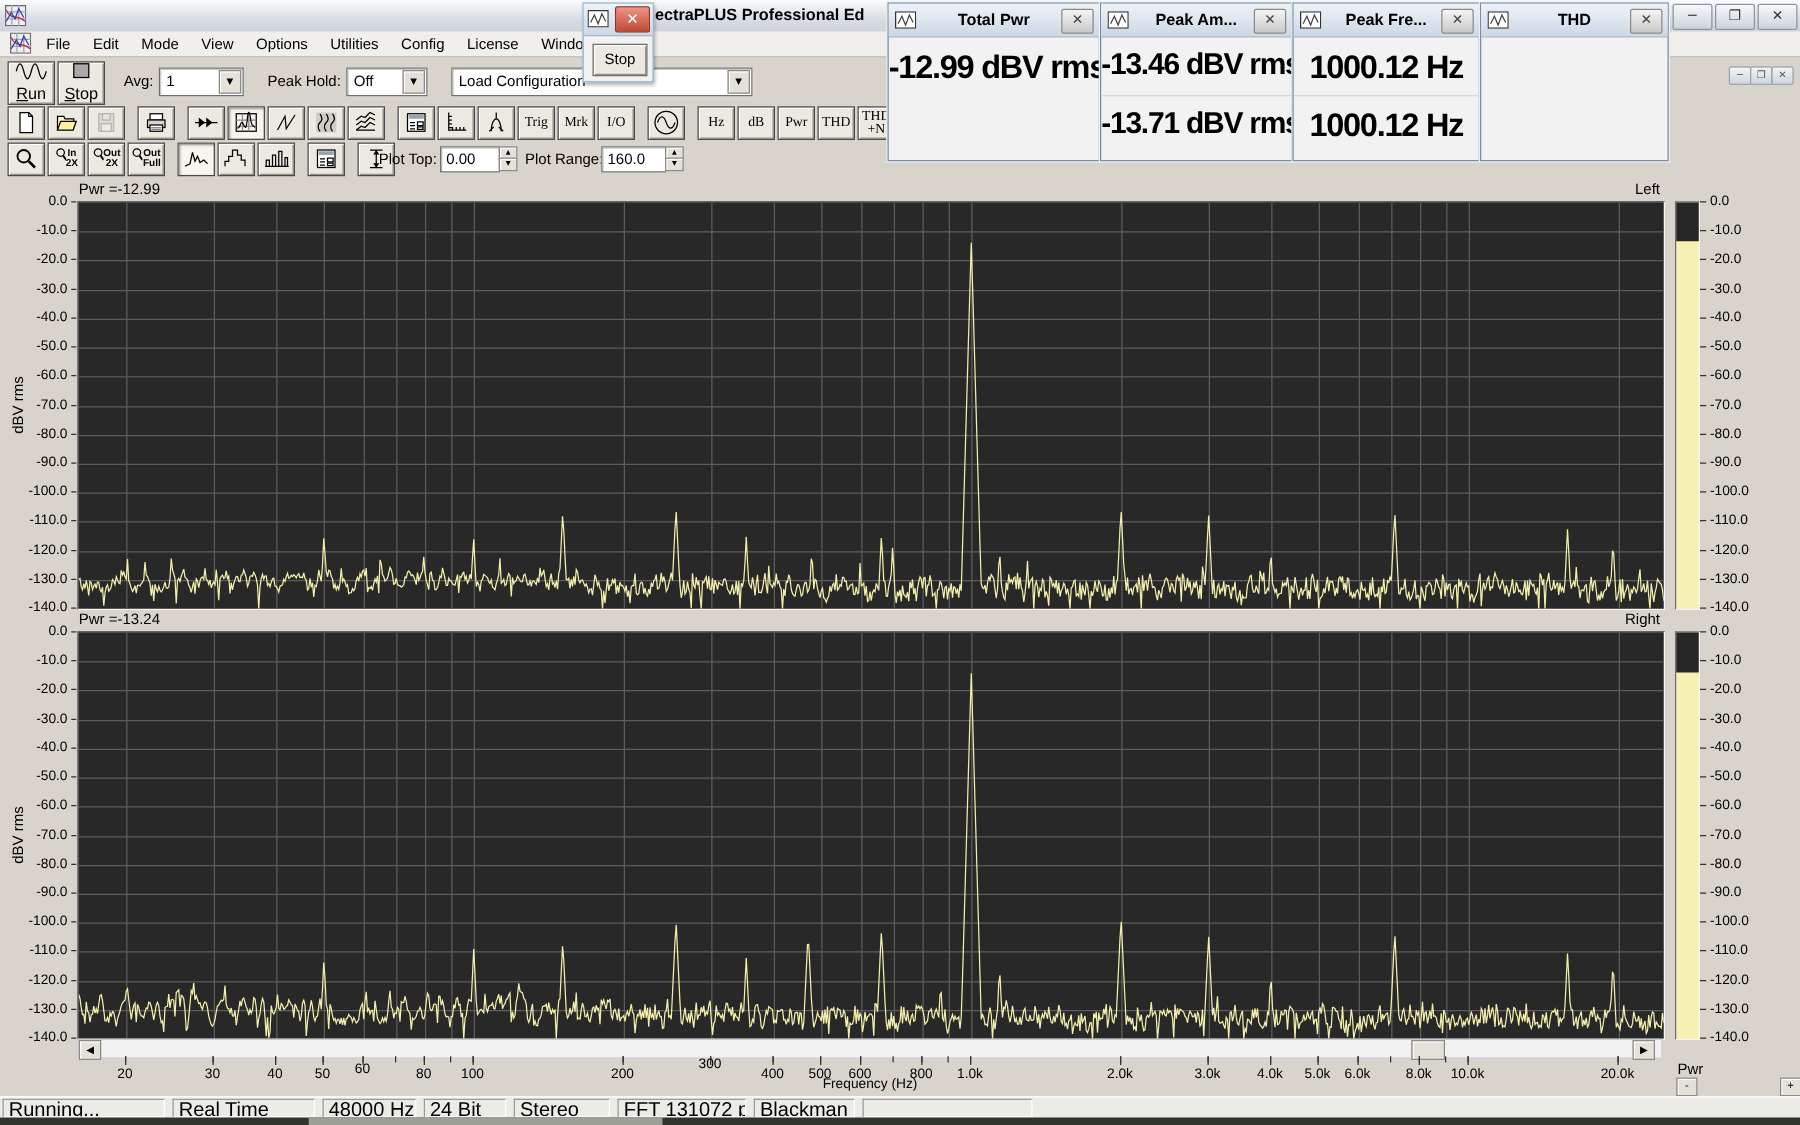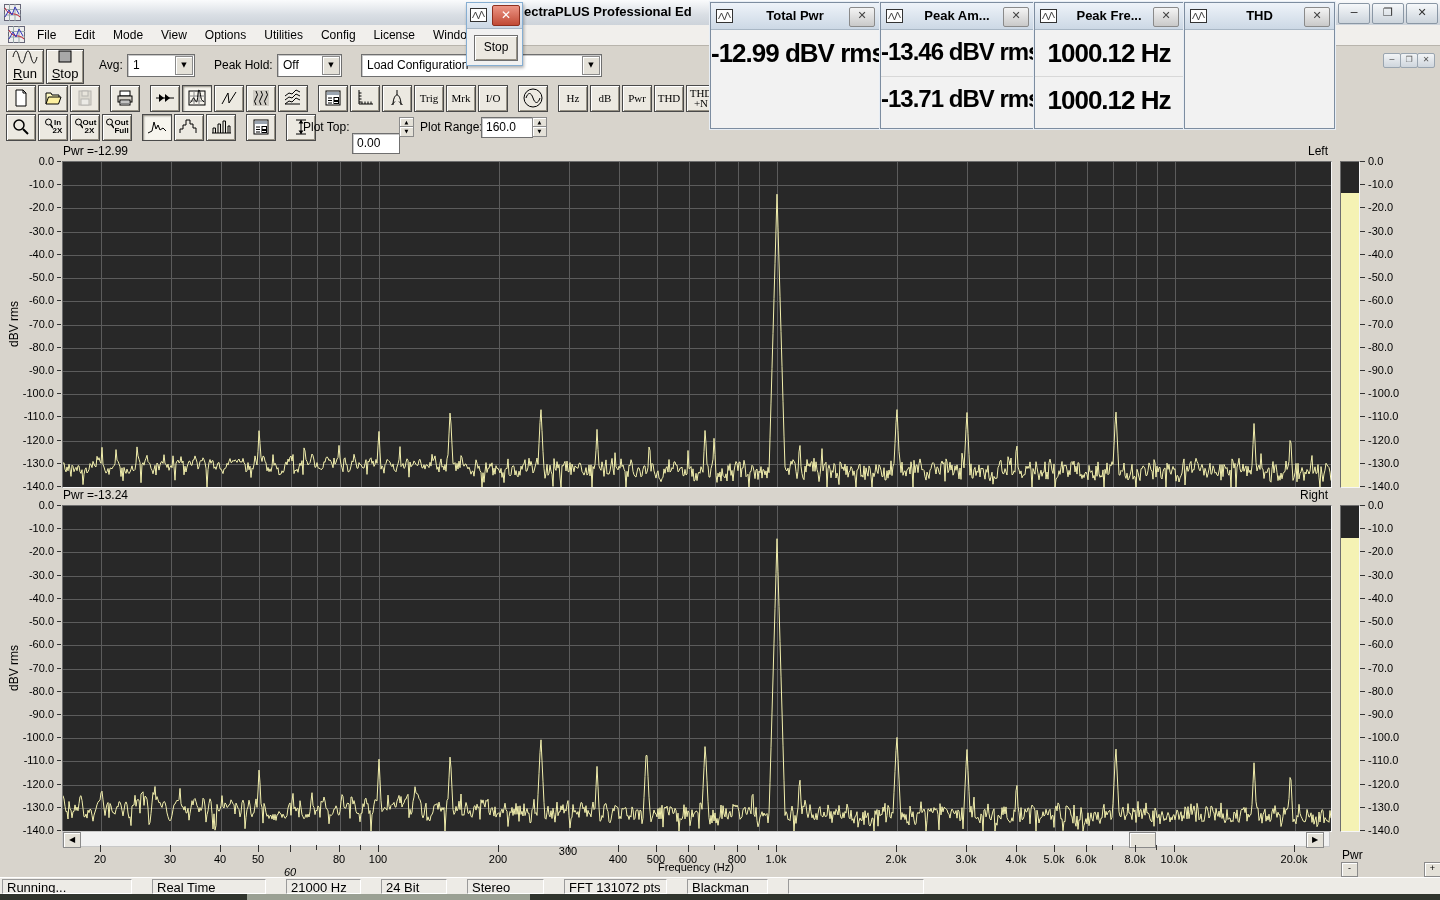--- a/index.html
+++ b/index.html
@@ -68,21 +68,21 @@
   .xlabel{position:absolute;font-size:11px;transform:translateX(-50%);white-space:nowrap;}
   #freq-label{font-size:11px;transform:translateX(-50%);}
   #pwr-label{font-size:12px;}
   .endbtn{position:absolute;width:15px;height:13px;background:#e4e1d8;border:1px solid #8a8a8a;box-shadow:inset 1px 1px 0 #fff;font-size:9px;text-align:center;line-height:11px;}
   
   #hscroll{left:62px;top:831px;width:1268px;height:16px;background:#f1f1f1;border:1px solid #c8c8c8;box-sizing:border-box;}
   .sbtn{position:absolute;top:0;width:16px;height:14px;background:#e4e1d8;border:1px solid #8a8a8a;box-shadow:inset 1px 1px 0 #fff;text-align:center;font-size:8px;line-height:13px;font-family:"DejaVu Sans",sans-serif;}
   #sthumb{position:absolute;left:1066px;top:0;width:25px;height:14px;background:#e4e1d8;border:1px solid #8a8a8a;box-shadow:inset 1px 1px 0 #fff;}
   
   #statusbar{left:0;top:877px;width:1440px;height:17px;background:#edebe6;border-top:1px solid #fff;display:flex;padding-left:2px;align-items:center;}
-  .sseg{height:13px;border:1px solid;border-color:#9a9a9a #fff #fff #9a9a9a;margin-right:20px;font-size:13px;padding:0 4px;white-space:nowrap;overflow:hidden;flex:none;}
+  .sseg{height:13px;border:1px solid;border-color:#9a9a9a #fff #fff #9a9a9a;margin-right:6px;font-size:16px;padding:0 4px;white-space:nowrap;overflow:hidden;flex:none;}
   #sliver{left:0;top:894px;width:1440px;height:6px;background:#30342d;}
   #sliver .blk{position:absolute;left:247px;top:0;width:283px;height:6px;background:#9aa093;}
 </style>
 </head>
 <body>
 
 <div id="app">
 
   <div class="abs" id="titlebar">
     <span class="appicon"><svg width="17" height="17" viewBox="0 0 17 17">
@@ -266,21 +266,21 @@
         <span class="tlabel serif">THD
 +N</span>
       </div>
       <div class="tbtn">
         <span class="tlabel serif">THD
 Freq</span>
       </div>
     </div>
   <div class="abs" id="toolbar3">
     <div class="abs field-label" style="left:303px;top:7px;">Plot Top:</div>
-    <div class="spinfield" style="left:352px;top:20px;width:46px;">
+    <div class="spinfield" style="left:352px;top:4px;width:46px;">
       <span class="val">0.00</span>
     </div>
     <div class="spinner" style="left:399px;top:4px;">
       <div style="top:0;">▲</div>
       <div style="top:9px;">▼</div>
     </div>
     <div class="abs field-label" style="left:420px;top:7px;">Plot Range:</div>
     <div class="spinfield" style="left:481px;top:4px;width:50px;">
       <span class="val">160.0</span>
     </div>
@@ -604,21 +604,21 @@
       <div class="xtick" style="left: 1232px; top: 0px; height: 5px;"></div>
       <div class="xtick" style="left: 38px; top: 0px; height: 7px;"></div>
       <div class="xlabel" style="left: 38px; top: 8px;">20</div>
       <div class="xtick" style="left: 108px; top: 0px; height: 7px;"></div>
       <div class="xlabel" style="left: 108px; top: 8px;">30</div>
       <div class="xtick" style="left: 158px; top: 0px; height: 7px;"></div>
       <div class="xlabel" style="left: 158px; top: 8px;">40</div>
       <div class="xtick" style="left: 196px; top: 0px; height: 7px;"></div>
       <div class="xlabel" style="left: 196px; top: 8px;">50</div>
       <div class="xtick" style="left: 228px; top: 0px; height: 7px;"></div>
-      <div class="xlabel" style="left: 228px; top: 21px; font-style: italic;">60</div>
+      <div class="xlabel" style="left: 228px; top: 4px;">60</div>
       <div class="xtick" style="left: 277px; top: 0px; height: 7px;"></div>
       <div class="xlabel" style="left: 277px; top: 8px;">80</div>
       <div class="xtick" style="left: 316px; top: 0px; height: 7px;"></div>
       <div class="xlabel" style="left: 316px; top: 8px;">100</div>
       <div class="xtick" style="left: 436px; top: 0px; height: 7px;"></div>
       <div class="xlabel" style="left: 436px; top: 8px;">200</div>
       <div class="xtick" style="left: 506px; top: 0px; height: 7px;"></div>
       <div class="xlabel" style="left: 506px; top: 0;">300</div>
       <div class="xtick" style="left: 556px; top: 0px; height: 7px;"></div>
       <div class="xlabel" style="left: 556px; top: 8px;">400</div>
@@ -648,21 +648,21 @@
       <div class="xlabel" style="left: 1232px; top: 8px;">20.0k</div>
     </div>
   <div class="abs" id="freq-label" style="left:696px;top:861px;">Frequency (Hz)</div>
   <div class="abs" id="pwr-label" style="left:1342px;top:848px;">Pwr</div>
   <div class="endbtn" style="left:1341px;top:862px;">-</div>
   <div class="endbtn" style="left:1424px;top:862px;">+</div>
 
   <div class="abs" id="statusbar">
       <div class="sseg" style="width: 120px;">Running...</div>
       <div class="sseg" style="width: 104px;">Real Time</div>
-      <div class="sseg" style="width: 65px;">21000 Hz</div>
+      <div class="sseg" style="width: 65px;">48000 Hz</div>
       <div class="sseg" style="width: 56px;">24 Bit</div>
       <div class="sseg" style="width: 67px;">Stereo</div>
       <div class="sseg" style="width: 93px;">FFT 131072 pts</div>
       <div class="sseg" style="width: 71px;">Blackman</div>
       <div class="sseg" style="width: 126px;"></div>
     </div>
   <div class="abs" id="sliver">
       <div class="blk"></div>
     </div>
 

